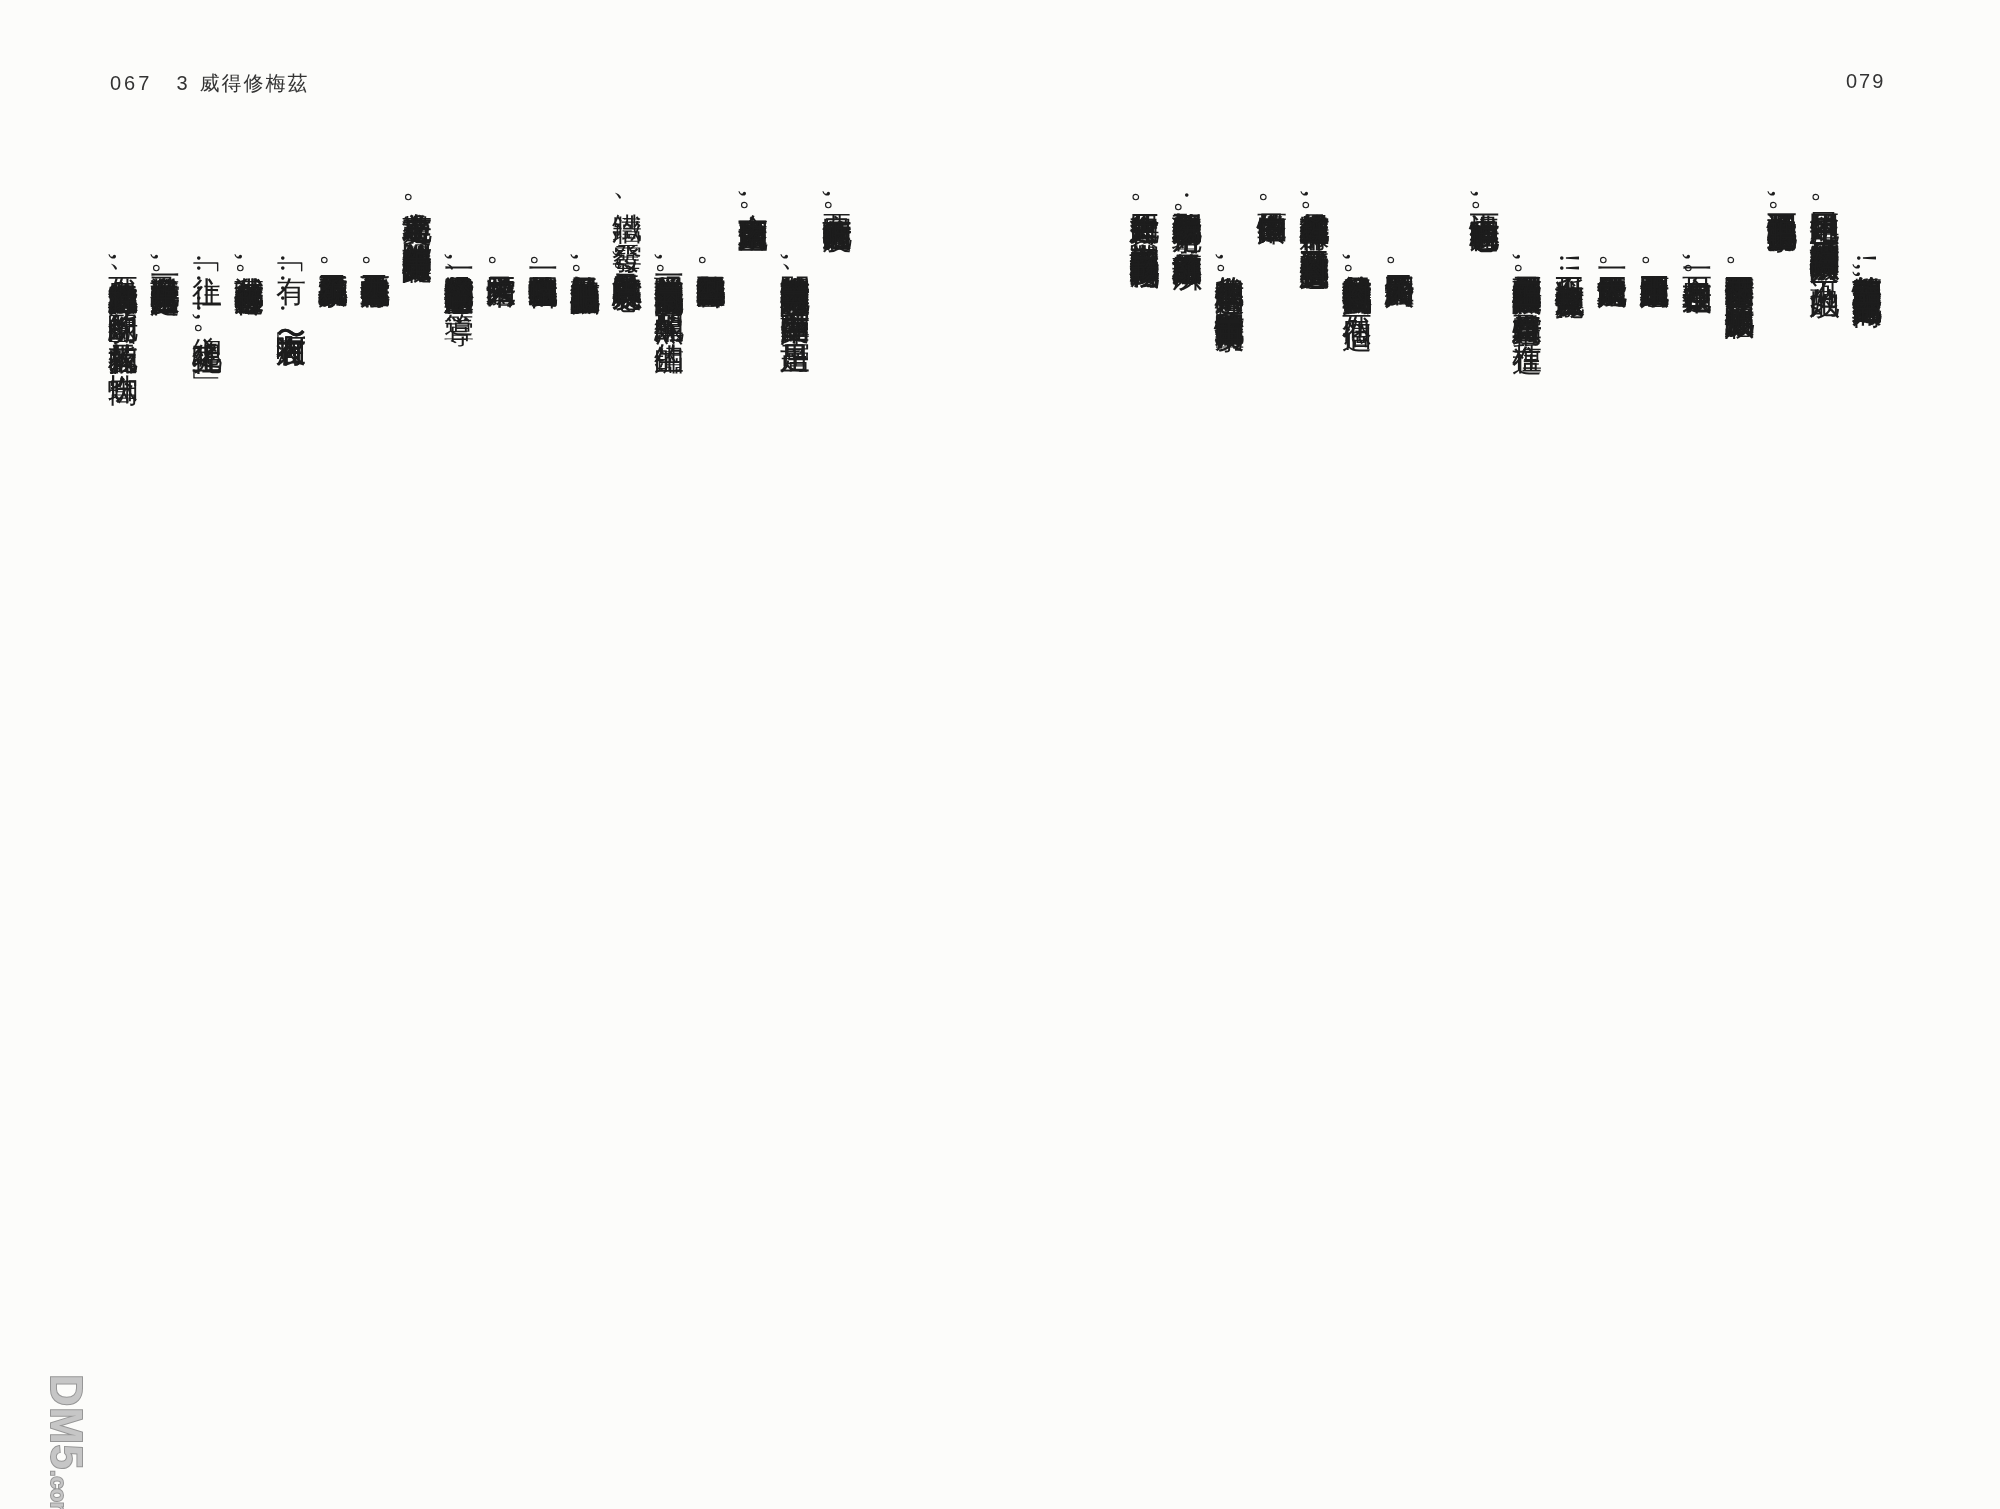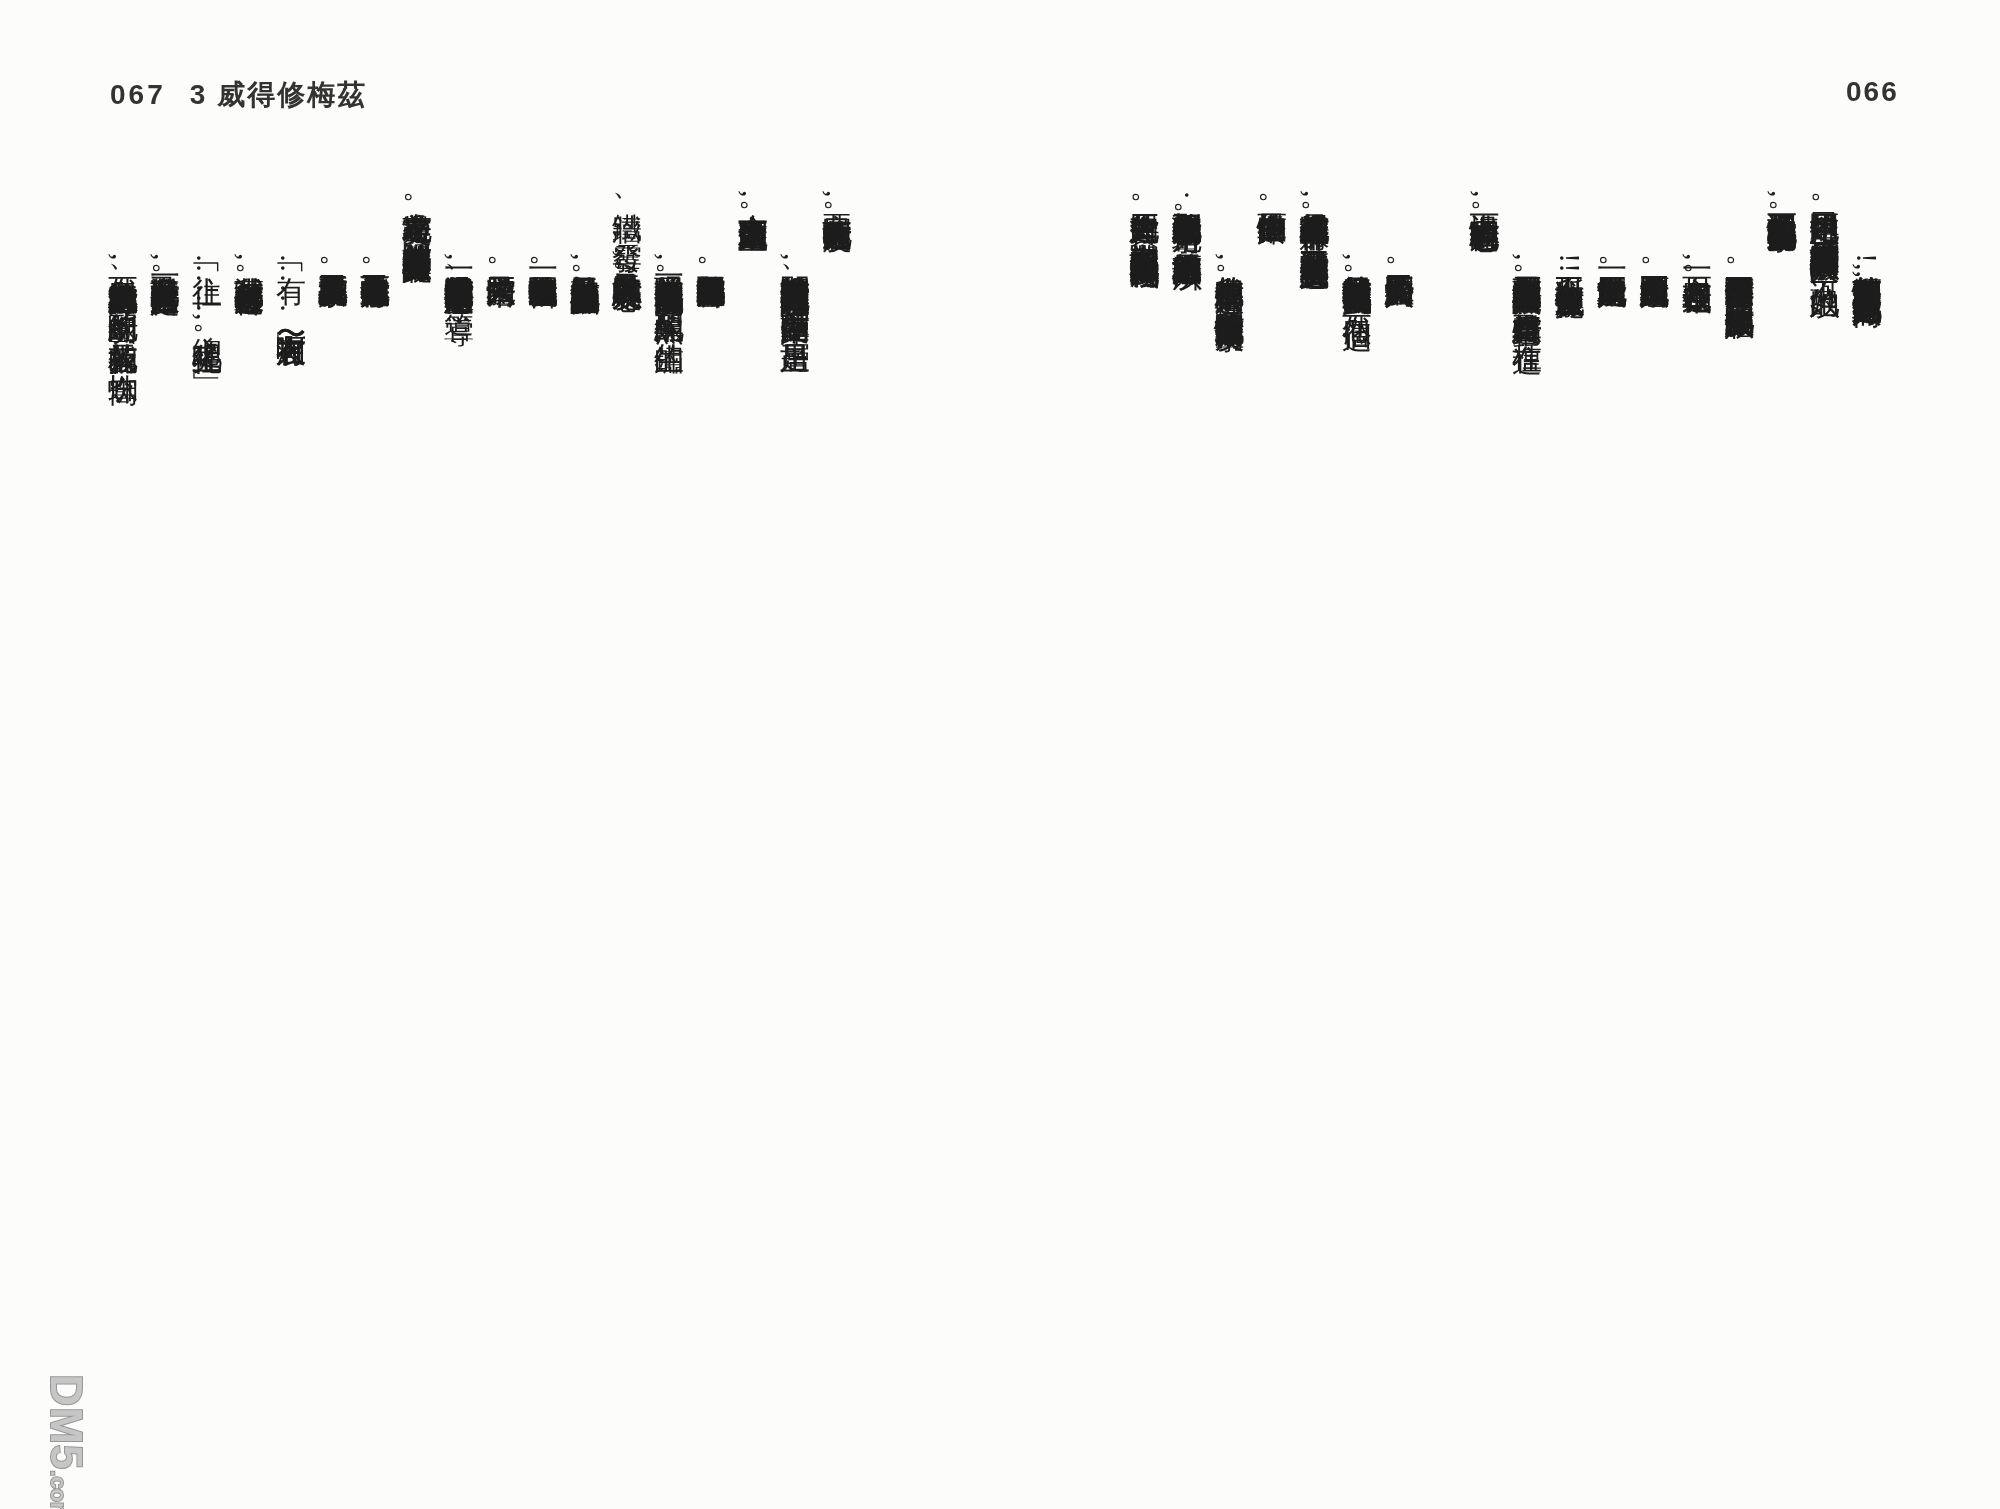--- a/index.html
+++ b/index.html
@@ -13,24 +13,24 @@
     height: 1509px;
     background: #fcfcfa;
     overflow: hidden;
     font-family: "Liberation Serif", "DejaVu Serif", serif;
     color: #1d1d1d;
   }
 
   
   .folio {
     position: absolute;
-    top: 76px;
+    top: 70px;
     font-family: "Liberation Sans", "DejaVu Sans", sans-serif;
-    font-size: 28px;
-    font-weight: 700;
+    font-size: 20px;
+    font-weight: 400;
     color: #333333;
     letter-spacing: 3px;
     white-space: nowrap;
   }
   .folio-left  { left: 110px; }
   .folio-right { left: 1846px; letter-spacing: 2px; }
   .chapter-group { margin-left: 24px; letter-spacing: 2px; }
   .chapter-title { margin-left: 10px; letter-spacing: 2px; }
 
   
@@ -84,21 +84,21 @@
 </style>
 </head>
 <body>
 
 <div class="sheet">
 
   <div class="folio folio-left">
     <span>067</span><span class="chapter-group">3</span><span class="chapter-title">威得修梅茲</span>
   </div>
 
-  <div class="folio folio-right">066</div>
+  <div class="folio folio-right">079</div>
 
   <section id="right-page-text" class="text-block text-block-right">
       <div class="col indent">立刻傳來萊莎的慘叫聲!從外觀來看雖然分不出來,但她跳入的地方並不是逃生門,而</div>
       <div class="col">是主炮用的排匣口。裡頭應該架了好幾層的網目狀防護柵欄,以防外敵的入侵。不過,以她的</div>
       <div class="col">個性可不會就此認輸,搞不好她會將身上所有的手榴彈全都投擲出去吧。</div>
       <div class="col indent">激烈的爆炸聲與震動不斷傳過來。侵入的路徑應該被炸開了吧。</div>
       <div class="col indent">另一方面,我倒是很幸運。</div>
       <div class="col indent">我所跳入的正是預想中那扇開啟的逃生門。</div>
       <div class="col indent">如此一來便能成功地滑入巨人的體內。</div>
       <div class="col indent">不出所料!那傢伙完全沒有以炮彈反擊!</div>

